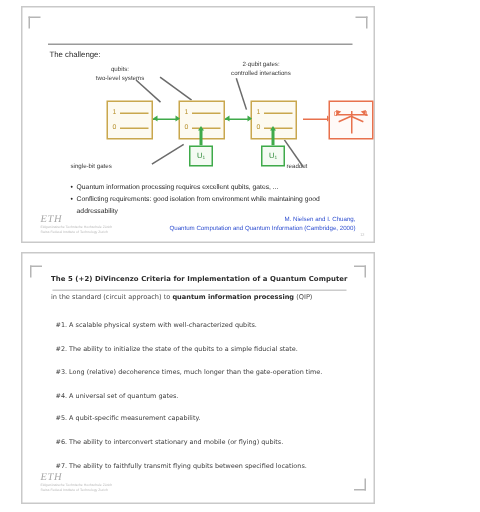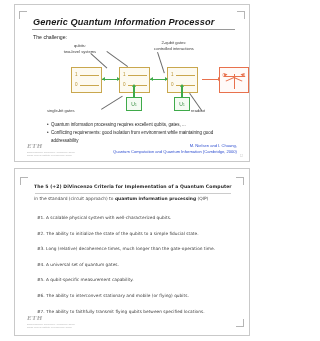--- a/index.html
+++ b/index.html
@@ -95,21 +95,21 @@
   #bullets .dot{color:#262626;}
 
   
   #cite{position:absolute;right:12px;top:138px;width:150px;text-align:right;
         font-size:4.1px;color:#2f4fd0;line-height:1.5;}
 
   
   .ethlogo{position:absolute;left:12px;}
   #eth1{top:137px;} #eth2{top:146px;}
   .ethlogo .mark{font-family:"Liberation Serif",serif;font-style:italic;
-      font-weight:bold;font-size:7px;color:#a8a8a8;letter-spacing:.4px;}
+      font-weight:normal;font-size:7px;color:#a8a8a8;letter-spacing:.4px;}
   .ethlogo .sub{font-size:2.3px;color:#b8b8b8;line-height:1.5;margin-top:.5px;}
   #pagenum{position:absolute;right:6px;bottom:3px;font-size:2.6px;color:#c0c0c0;}
 
   
   .hand{font-family:"DejaVu Sans",sans-serif;color:#3c3c3c;}
   #slide2 .h-line{position:absolute;left:20px;top:24px;width:196px;height:1px;background:#ccc;}
   #s2-title{position:absolute;left:19px;top:15px;width:200px;font-size:4.6px;
             font-weight:bold;color:#2b2b2b;letter-spacing:.05px;}
   #s2-sub{position:absolute;left:19px;top:27px;width:200px;font-size:4.4px;color:#4a4a4a;}
   #s2-sub b{font-weight:bold;color:#2b2b2b;}
@@ -120,21 +120,20 @@
 </head>
 <body>
 
 <div class="page">
 
   <div class="slide" id="slide1">
 
     <div class="crop tl" style="left:4px;top:6px;width:7px;height:7px;"></div>
     <div class="crop tr" style="right:4px;top:6px;width:7px;height:7px;"></div>
 
-    <div class="title">Generic Quantum Information Processor</div>
     <div class="title-rule"></div>
     <div class="challenge">The challenge:</div>
 
     <div class="lbl" id="lbl-qubits">
       <div>qubits:</div>
       <div>two-level systems</div>
     </div>
     <div class="lbl" id="lbl-2qubit">
       <div>2-qubit gates:</div>
       <div>controlled interactions</div>

